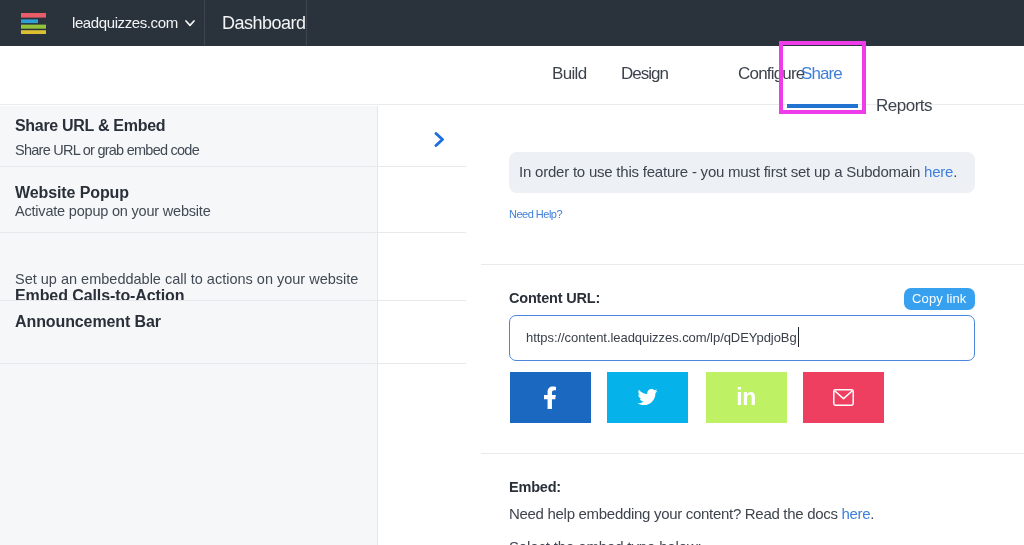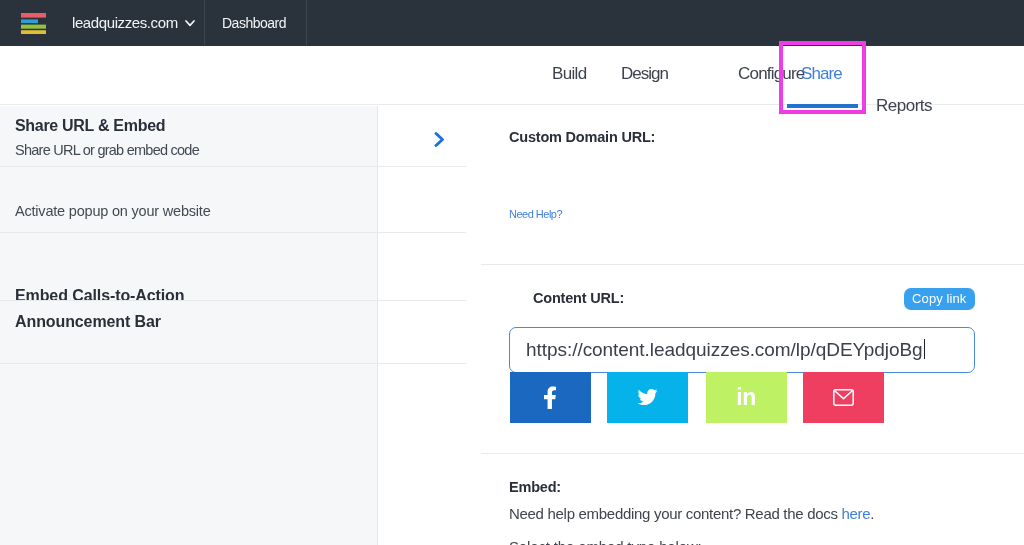--- a/index.html
+++ b/index.html
@@ -32,77 +32,79 @@
   .blue { color:#3e7fdb; }
   .cdiv { position:absolute; left:481px; width:543px; height:1px; background:#e8eaed; }
 
   #infobox { position:absolute; left:509px; top:152px; width:466px; height:40.5px; background:#edf0f4; border-radius:8px;
     font-size:15px; color:#3e454e; line-height:40.5px; padding-left:10px; letter-spacing:-0.22px; }
 
   #copybtn { position:absolute; left:904px; top:288px; width:70.5px; height:21.5px; background:#38a1ef; border-radius:7px;
     color:#fff; font-size:13px; letter-spacing:0.1px; line-height:21.5px; text-align:center; }
 
   #urlinput { position:absolute; left:509px; top:315px; width:466px; height:46px; background:#fff;
-    border:1.5px solid #4d86dd; border-radius:7px; font-size:19px; color:#3a414b; line-height:44px; padding-left:16px; letter-spacing:-0.05px;margin-top:12px; }
+    border:1.5px solid #4d86dd; border-radius:7px; font-size:13px; color:#3a414b; line-height:44px; padding-left:16px; letter-spacing:-0.05px; }
   #caret { display:inline-block; width:1.5px; height:20px; background:#1c222b; vertical-align:middle; margin-left:1px; margin-top:-3px; }
 
   .sbtn { position:absolute; top:372px; height:50.5px; width:81.5px; display:flex; align-items:center; justify-content:center; }
 </style>
 </head>
 <body>
 <div id="page">
 
   <div id="hdr">
     <svg style="position:absolute;left:21px;top:13px" width="26" height="21" viewBox="0 0 26 21">
       <rect x="0" y="0" width="25" height="4.6" fill="#e85d66"></rect>
       <rect x="0" y="6.4" width="17" height="3.7" fill="#2d9fd6"></rect>
       <rect x="0" y="11.6" width="25" height="4.1" fill="#95c23d"></rect>
       <rect x="0" y="17.2" width="25" height="3.8" fill="#ddc032"></rect>
     </svg>
     <div class="htxt" style="left:72px;font-size:15px;letter-spacing:-0.4px;">leadquizzes.com</div>
     <svg style="position:absolute;left:184.5px;top:20px" width="10" height="7" viewBox="0 0 10 7">
       <polyline points="1,1 5,5.4 9,1" fill="none" stroke="#f2f4f6" stroke-width="1.7" stroke-linecap="round" stroke-linejoin="round"></polyline>
     </svg>
     <div class="vsep" style="left:204px;"></div>
-    <div class="htxt" style="left:222px;font-size:14px;letter-spacing:-0.5px;">Dashboard</div>
+    <div class="htxt" style="left:222px;font-size:18px;letter-spacing:-0.5px;">Dashboard</div>
     <div class="vsep" style="left:306px;"></div>
   </div>
 
   <div id="tabbar"></div>
   <div class="tab" style="left:552px;letter-spacing:-0.65px;">Build</div>
   <div class="tab" style="left:621px;letter-spacing:-1px;">Design</div>
   <div class="tab" style="left:702px;letter-spacing:-0.8px;margin-left:36px;">Configure</div>
   <div class="tab" style="left:801px;color:#3e7fdb;letter-spacing:-0.9px;">Share</div>
   <div class="tab" style="left:876px;letter-spacing:-0.5px;margin-top:32px;">Reports</div>
   <div id="share-underline"></div>
   <div id="anno"></div>
 
   <div id="side">
     <div class="stitle" style="top:9px;letter-spacing:-0.3px;">Share URL &amp; Embed</div>
     <div class="ssub" style="top:33.5px;letter-spacing:-0.75px;">Share URL or grab embed code</div>
     <svg style="position:absolute;left:433px;top:25px;" width="13" height="17" viewBox="0 0 13 17">
       <polyline points="3,2.5 9.5,8.5 3,14.5" fill="none" stroke="#1e6fe0" stroke-width="3" stroke-linecap="round" stroke-linejoin="round"></polyline>
     </svg>
     <div class="sdiv" style="top:60px;"></div>
 
+    <div class="stitle" style="top:76px;">Website Popup</div>
     <div class="ssub" style="top:95px;letter-spacing:-0.2px;">Activate popup on your website</div>
     <div class="sdiv" style="top:126px;"></div>
 
     <div class="stitle" style="top:140px;margin-top:39px;">Embed Calls-to-Action</div>
+    <div class="ssub" style="top:163px;">Set up an embeddable call to actions on your website</div>
     <div class="sdiv" style="top:194px;"></div>
 
     <div class="stitle" style="top:205px;">Announcement Bar</div>
     <div class="sdiv" style="top:257px;"></div>
   </div>
 
-  <div class="blabel" style="left:509px;top:128px;">Custom Domain URL:</div>
+  <div id="infobox">In order to use this feature - you must first set up a Subdomain <span class="blue">here</span>.</div>
   <div class="btext blue" style="left:509px;top:205px;line-height:18px;font-size:11px;letter-spacing:-0.5px;">Need Help?</div>
   <div class="cdiv" style="top:263.5px;"></div>
 
-  <div class="blabel" style="left:533px;top:289px;">Content URL:</div>
+  <div class="blabel" style="left:509px;top:289px;">Content URL:</div>
   <div id="copybtn">Copy link</div>
   <div id="urlinput">https://content.leadquizzes.com/lp/qDEYpdjoBg<span id="caret"></span></div>
 
   <div class="sbtn" style="left:509.5px;background:#1a68c0;">
     <svg width="14" height="23.5" viewBox="0 0 320 512">
         <path fill="#fff" d="M279.14 288l14.22-92.66h-88.91v-60.13c0-25.35 12.42-50.06 52.24-50.06h40.42V6.26S260.43 0 225.36 0c-73.22 0-121.08 44.38-121.08 124.72v70.62H22.89V288h81.39v224h100.17V288z"></path>
       </svg>
   </div>
   <div class="sbtn" style="left:606.5px;background:#06b2ea;">
     <svg width="25" height="20" viewBox="0 0 512 512">

